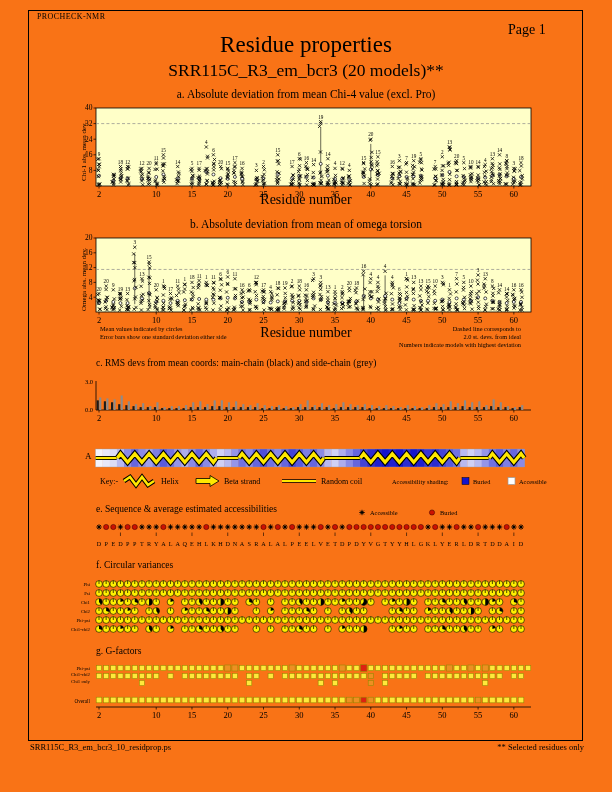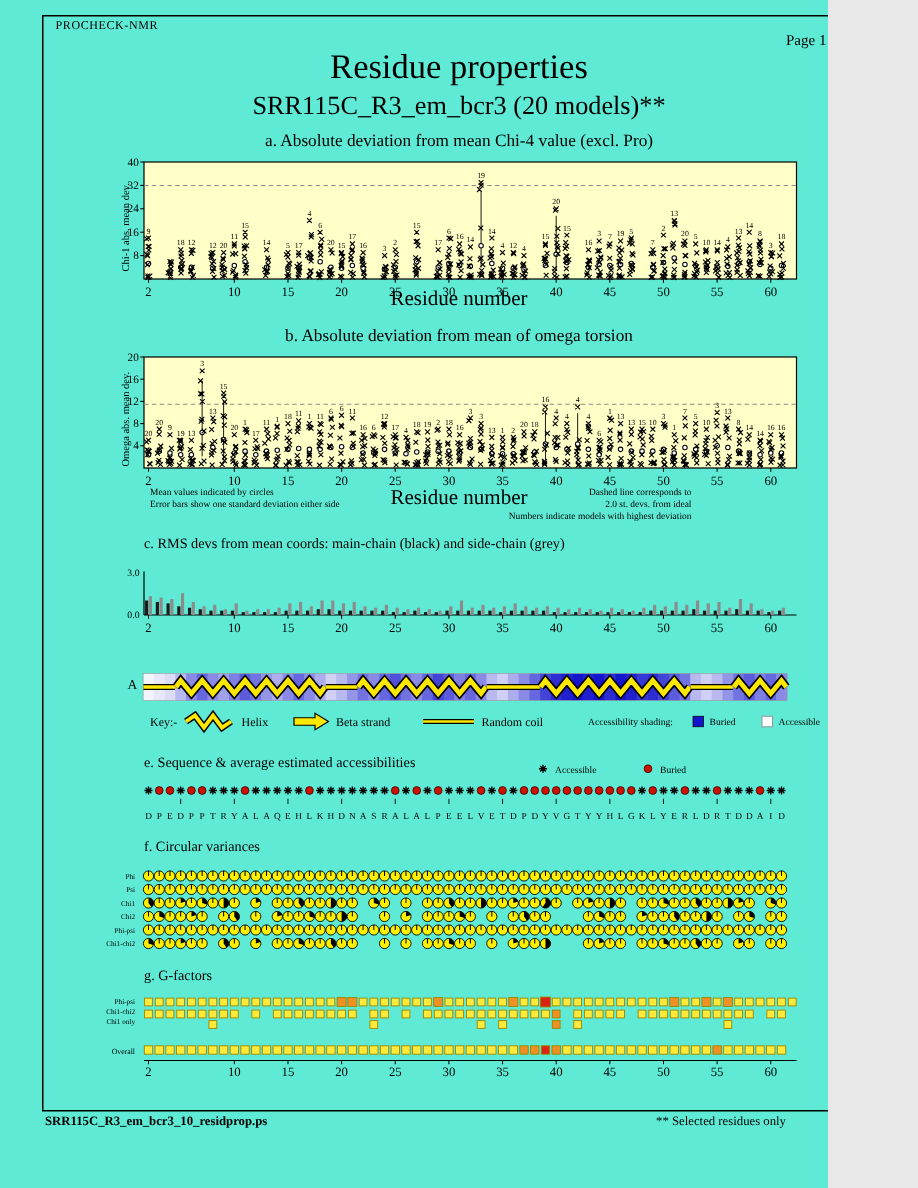--- a/index.html
+++ b/index.html
@@ -1,36 +1,36 @@
 <!DOCTYPE html>
 <html><head>
 <meta charset="utf-8">
 <style>
   html,body{margin:0;padding:0;background:#e8e8e8;}
-  .page{position:relative;width:552px;height:792px;background:#5eead4;overflow:hidden;
+  .page{position:relative;width:612px;height:792px;background:#f97316;overflow:hidden;
         font-family:"Liberation Serif",serif;color:#000;}
   .frame{position:absolute;left:28px;top:10px;width:553px;height:729px;border:1.5px solid #000;}
   .t{position:absolute;white-space:nowrap;line-height:1.15;}
   .app{left:37px;top:12px;font-size:8px;letter-spacing:.4px;}
-  .pageno{left:524px;top:22px;font-size:10px;}
+  .pageno{left:508px;top:22px;font-size:14px;}
   .title{left:0;width:612px;text-align:center;top:32px;font-size:23px;}
   .subtitle{left:0;width:612px;text-align:center;top:60px;font-size:17.5px;}
   .ptitle{left:0;width:612px;text-align:center;font-size:11.5px;}
   .pt-a{top:88px;} .pt-b{top:218px;}
   .ptitle-s{left:96px;font-size:9.5px;}
   .pt-c{top:358px;} .pt-d{top:430px;} .pt-e{top:504px;} .pt-f{top:560px;} .pt-g{top:646px;}
   .ylab{font-size:7px;transform:rotate(-90deg);transform-origin:0 0;}
   .yl-a{left:80px;top:181px;} .yl-b{left:80px;top:311px;}
   .xlab{left:0;width:612px;text-align:center;font-size:14px;}
   .xl-a{top:192px;} .xl-b{top:325px;}
   .note{font-size:6.3px;line-height:1.25;}
   .note-l{left:100px;top:325px;}
   .note-r{right:91px;top:325px;text-align:right;}
   .chain{left:85px;top:451px;font-size:9px;}
-  .foot-l{left:30px;top:743px;font-size:8.5px;font-weight:bold;}
+  .foot-l{left:30px;top:743px;font-size:8.5px;}
   .foot-r{right:28px;top:743px;font-size:8.5px;text-align:center;}
   #chart-svg{position:absolute;left:0;top:0;pointer-events:none;}
 </style>
 </head>
 <body>
 
 <div class="page">
   <div class="frame"></div>
 
   <div class="t app">PROCHECK-NMR</div>

